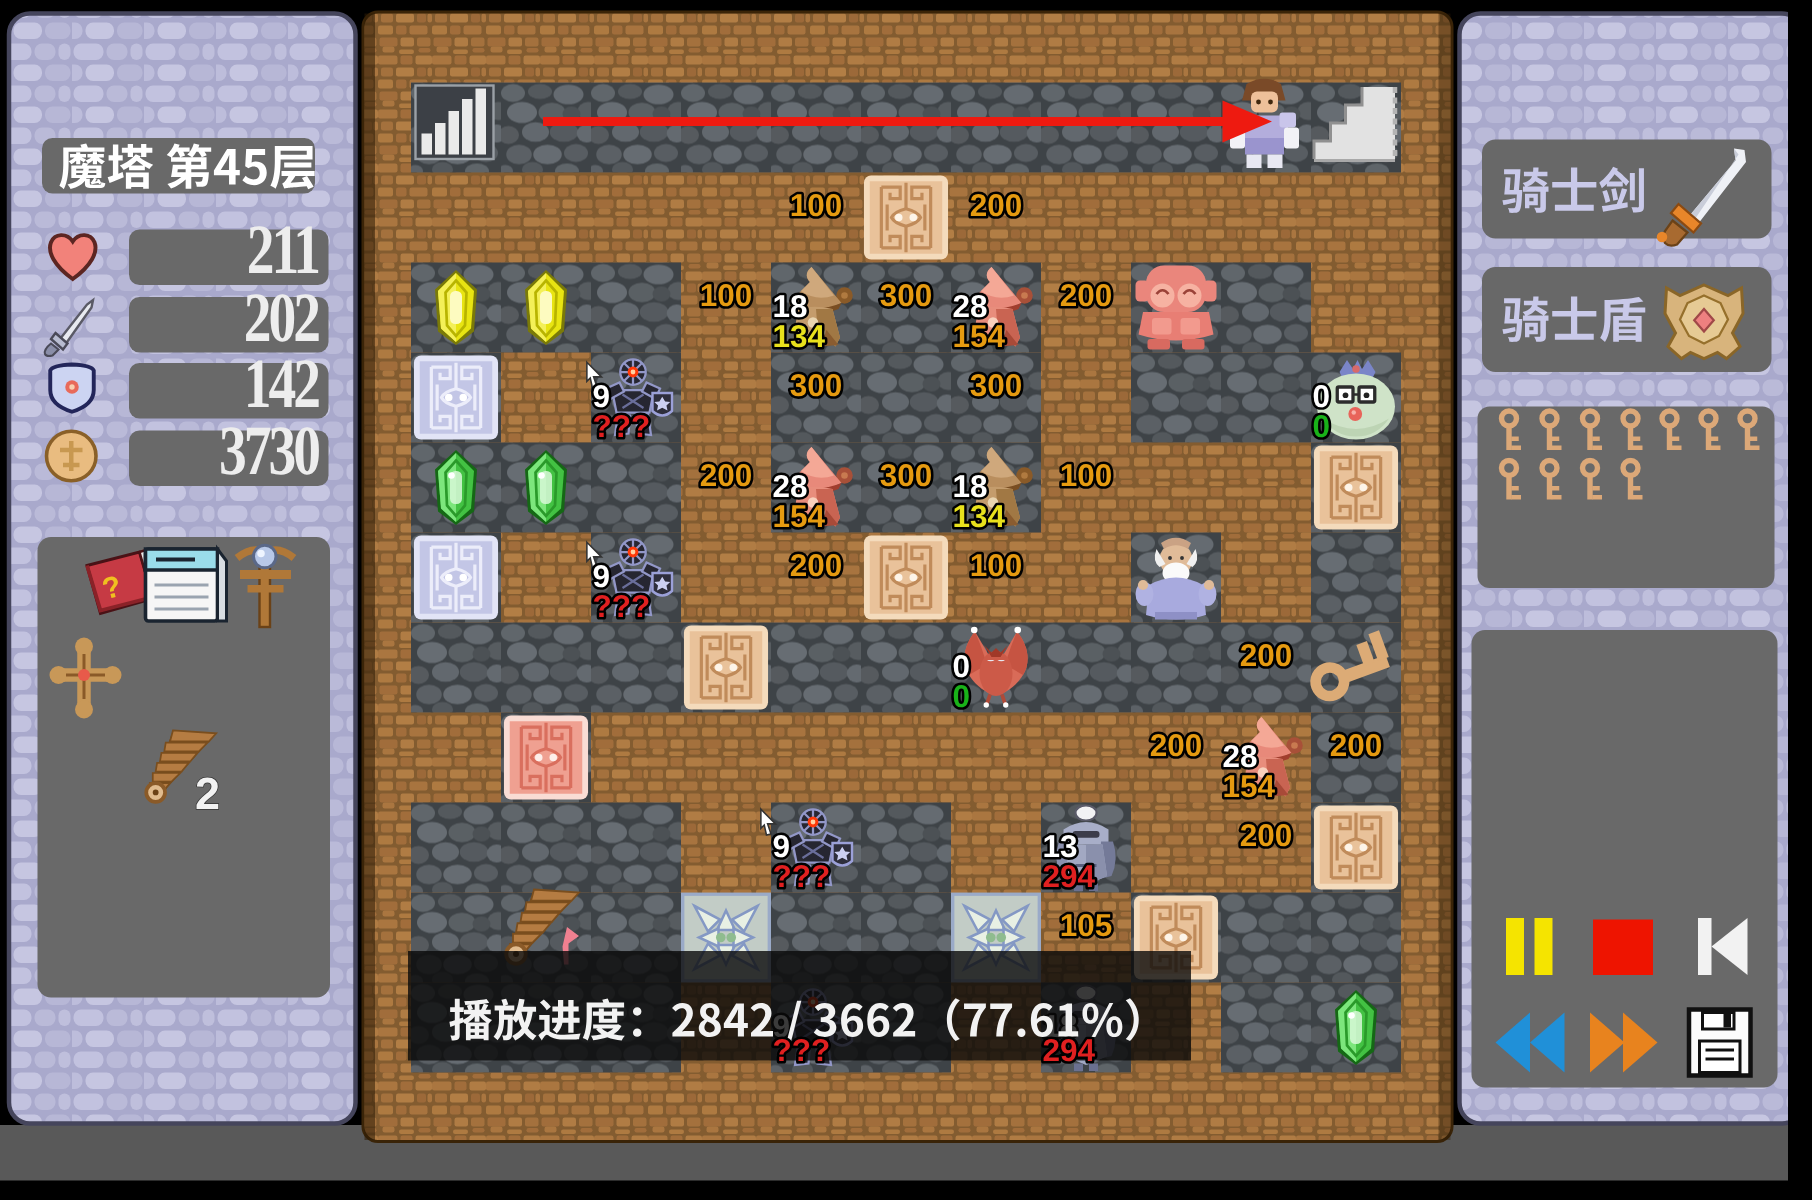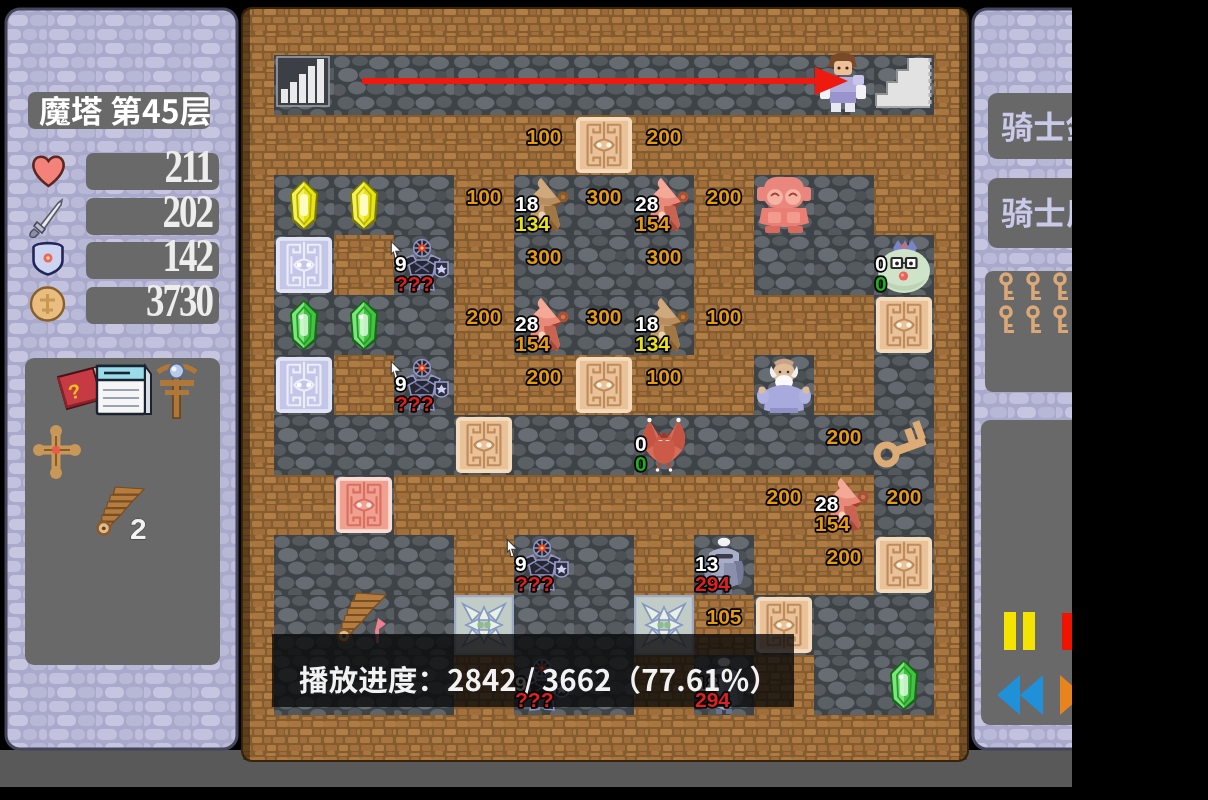--- a/index.html
+++ b/index.html
@@ -1,14 +1,14 @@
 <!DOCTYPE html>
 <html><head><meta charset="utf-8"><title>mt</title><style>
 html,body{margin:0;padding:0;background:#000;}
-#stage{position:relative;width:1072px;height:800px;background:#86efac;overflow:hidden;font-family:"Liberation Sans",sans-serif;}
+#stage{position:relative;width:1192px;height:800px;background:#86efac;overflow:hidden;font-family:"Liberation Sans",sans-serif;}
 svg{position:absolute;left:0;top:0;}
 text{font-family:"Liberation Sans",sans-serif;}
 .lbl{font-weight:bold;font-size:21px;stroke:#000;stroke-width:3.4;paint-order:stroke;stroke-linejoin:round;text-anchor:middle;}
 .ll{text-anchor:start;}
 .lo{fill:#e59a10;}
 .lw{fill:#ffffff;}
 .ly{fill:#e8e11c;}
 .lr{fill:#e02020;}
 .lg{fill:#19b219;}
 .stat{font-family:"Liberation Serif",serif;font-weight:bold;font-size:37px;fill:#ededed;text-anchor:end;letter-spacing:-2px;}

